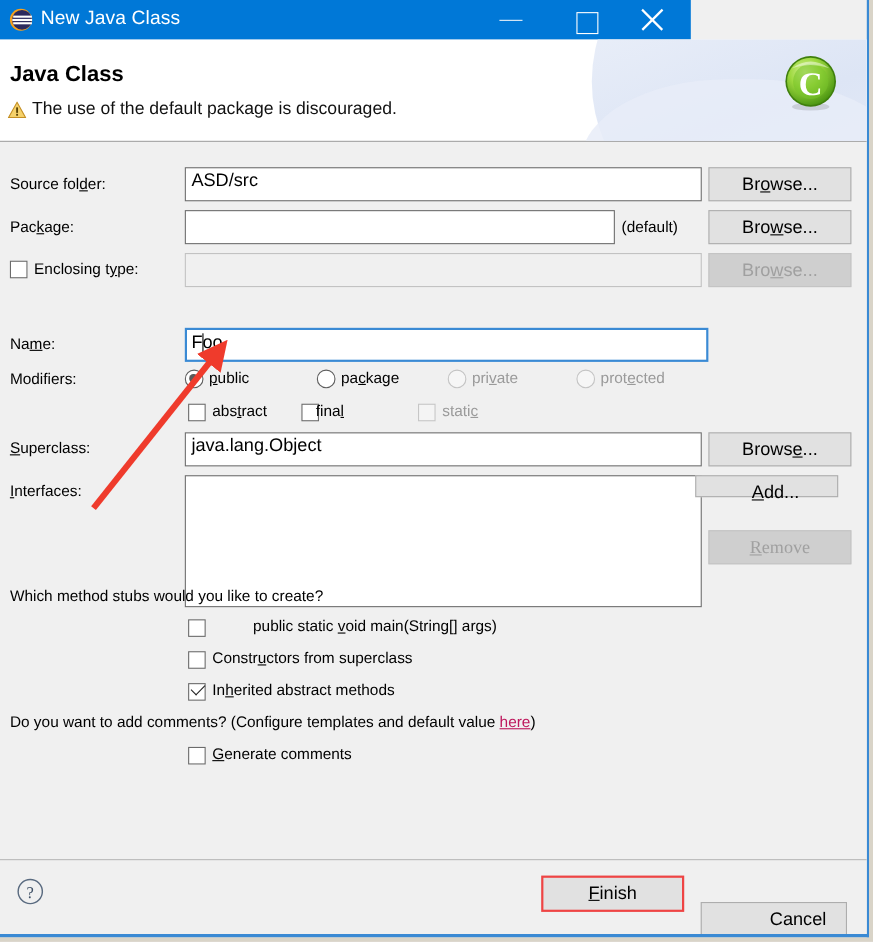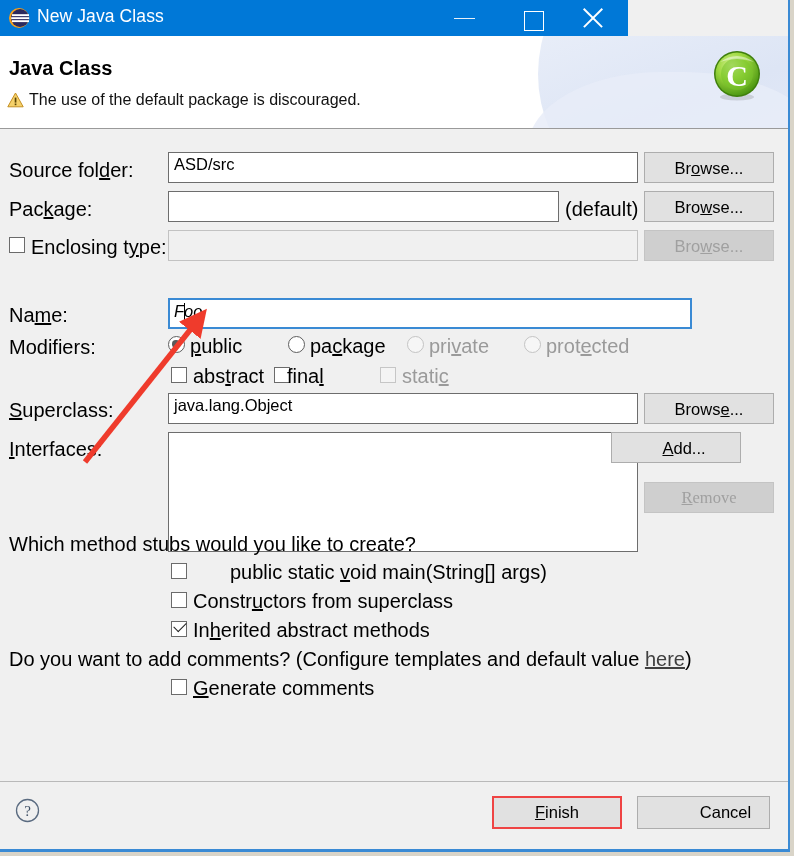--- a/index.html
+++ b/index.html
@@ -103,21 +103,21 @@
   #class-icon {
     position: absolute; left: 709px; top: 11px;
     width: 56px; height: 56px;
   }
 
   
   #body { position: absolute; left: 0; top: 129px; width: 788px; height: 652px; background: #f0f0f0; }
 
   .lbl {
     position: absolute;
-    font-size: 20px;
+    font-size: 14px;
     color: #000000;
     white-space: nowrap;
   }
   .lbl.dis { color: #9a9a9a; }
   .mn { text-decoration: underline; }
 
   .txtfield {
     position: absolute;
     background: #ffffff;
     border: 1px solid #6d6d6d;
@@ -189,21 +189,21 @@
   }
 
   .listbox {
     position: absolute;
     background: #ffffff;
     border: 1px solid #6d6d6d;
     box-sizing: border-box;
   }
 
   a.link {
-    color: #404040;
+    color: #be185d;
     text-decoration: underline;
     cursor: pointer;
   }
 
   
   #bottombar {
     position: absolute; left: 0; top: 781px;
     width: 788px; height: 68px;
     background: #f0f0f0;
     border-top: 1px solid #b9b9b9;
@@ -291,21 +291,21 @@
     <div class="txtfield" style="left:168px; top:62px; width:391px; height:31px;"></div>
     <div class="lbl" style="left:565px; top:69px;">(default)</div>
     <div class="btn" style="left:644px; top:62px; width:130px; height:31px;"><span>Bro</span><span class="mn">w</span><span>se...</span></div>
 
     <div class="cb" style="left:9px; top:108px;"></div>
     <div class="lbl" style="left:31px; top:107px;"><span>Enclosing t</span><span class="mn">y</span><span>pe:</span></div>
     <div class="txtfield disabled" style="left:168px; top:101px; width:470px; height:31px;"></div>
     <div class="btn disabled" style="left:644px; top:101px; width:130px; height:31px;"><span>Bro</span><span class="mn">w</span><span>se...</span></div>
 
     <div class="lbl" style="left:9px; top:175px;"><span>Na</span><span class="mn">m</span><span>e:</span></div>
-    <div class="txtfield focused" style="left:168px; top:169px; width:524px; height:31px; position:absolute;font-style:italic;">
+    <div class="txtfield focused" style="left:168px; top:169px; width:476px; height:31px; position:absolute;">
       <span>Foo</span>
       <div id="name-caret"></div>
     </div>
 
     <div class="lbl" style="left:9px; top:207px;">Modifiers:</div>
 
     <div class="rb" style="left:168px; top:207px;">
         <div class="dot"></div>
       </div>
     <div class="lbl" style="left:190px; top:206px;"><span></span><span class="mn">p</span><span>ublic</span></div>
@@ -327,21 +327,21 @@
 
     <div class="cb dis" style="left:380px; top:238px;"></div>
     <div class="lbl dis" style="left:402px; top:236px;"><span>stati</span><span class="mn">c</span><span></span></div>
 
     <div class="lbl" style="left:9px; top:270px;"><span></span><span class="mn">S</span><span>uperclass:</span></div>
     <div class="txtfield" style="left:168px; top:264px; width:470px; height:31px;">java.lang.Object</div>
     <div class="btn" style="left:644px; top:264px; width:130px; height:31px;"><span>Brows</span><span class="mn">e</span><span>...</span></div>
 
     <div class="lbl" style="left:9px; top:309px;"><span></span><span class="mn">I</span><span>nterfaces:</span></div>
     <div class="listbox" style="left:168px; top:303px; width:470px; height:120px;"></div>
-    <div class="btn" style="left:611px; top:303px; width:130px; height:31px;padding-left:16px;"><span></span><span class="mn">A</span><span>dd...</span></div>
+    <div class="btn" style="left:632px; top:303px; width:130px; height:20px;padding-left:16px;"><span></span><span class="mn">A</span><span>dd...</span></div>
     <div class="btn disabled" style="left:644px; top:353px; width:130px; height:31px;font-family:Liberation Serif, serif;"><span></span><span class="mn">R</span><span>emove</span></div>
 
     <div class="lbl" style="left:9px; top:404px;">Which method stubs would you like to create?</div>
 
     <div class="cb" style="left:171px; top:434px;"></div>
     <div class="lbl" style="left:193px; top:432px;margin-left:37px;"><span>public static </span><span class="mn">v</span><span>oid main(String[] args)</span></div>
 
     <div class="cb" style="left:171px; top:463px;"></div>
     <div class="lbl" style="left:193px; top:461px;"><span>Constr</span><span class="mn">u</span><span>ctors from superclass</span></div>
 
@@ -355,21 +355,21 @@
     <div class="cb" style="left:171px; top:550px;"></div>
     <div class="lbl" style="left:193px; top:548px;"><span></span><span class="mn">G</span><span>enerate comments</span></div>
   </div>
 
   <div id="bottombar"></div>
   <svg id="help-icon" viewBox="0 0 25 25">
     <circle cx="12.5" cy="12.5" r="11" fill="none" stroke="#5a6b80" stroke-width="1.3"></circle>
     <text x="12.5" y="18" font-family="Liberation Serif, serif" font-size="15" fill="#3f5066" text-anchor="middle">?</text>
   </svg>
   <div class="btn default" style="left:492px; top:796px; width:130px; height:33px; line-height:29px;"><span></span><span class="mn">F</span><span>inish</span></div>
-  <div class="btn" style="left:637px; top:796px; width:133px; height:33px; line-height:31px;padding-left:44px;"><span>Cancel</span><span class="mn"></span><span></span></div>
+  <div class="btn" style="left:637px; top:820px; width:133px; height:33px; line-height:31px;padding-left:44px;"><span>Cancel</span><span class="mn"></span><span></span></div>
 
   <svg id="arrow-layer" viewBox="0 0 794 856">
     <defs>
       <marker id="ahead" markerWidth="5" markerHeight="5" refX="2.4" refY="2.5" orient="auto">
         <path d="M0,0 L5,2.5 L0,5 Z" fill="#ef3b2c"></path>
       </marker>
     </defs>
     <line x1="85" y1="462" x2="198" y2="320" stroke="#ef3b2c" stroke-width="5.5" marker-end="url(#ahead)"></line>
   </svg>
 

